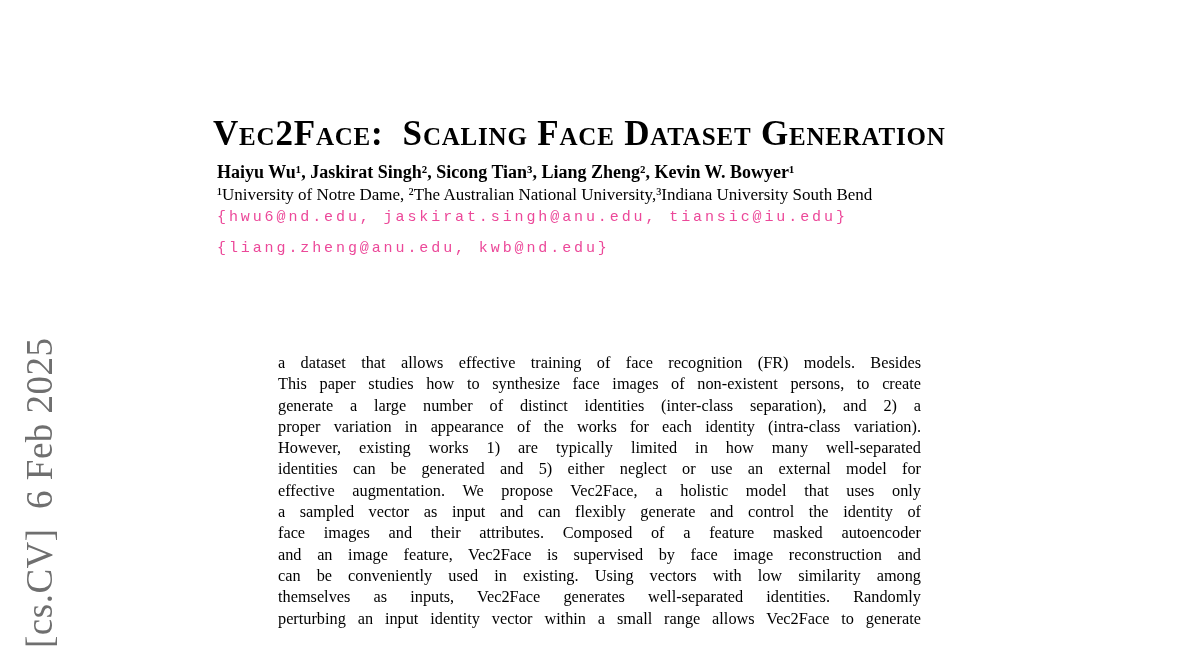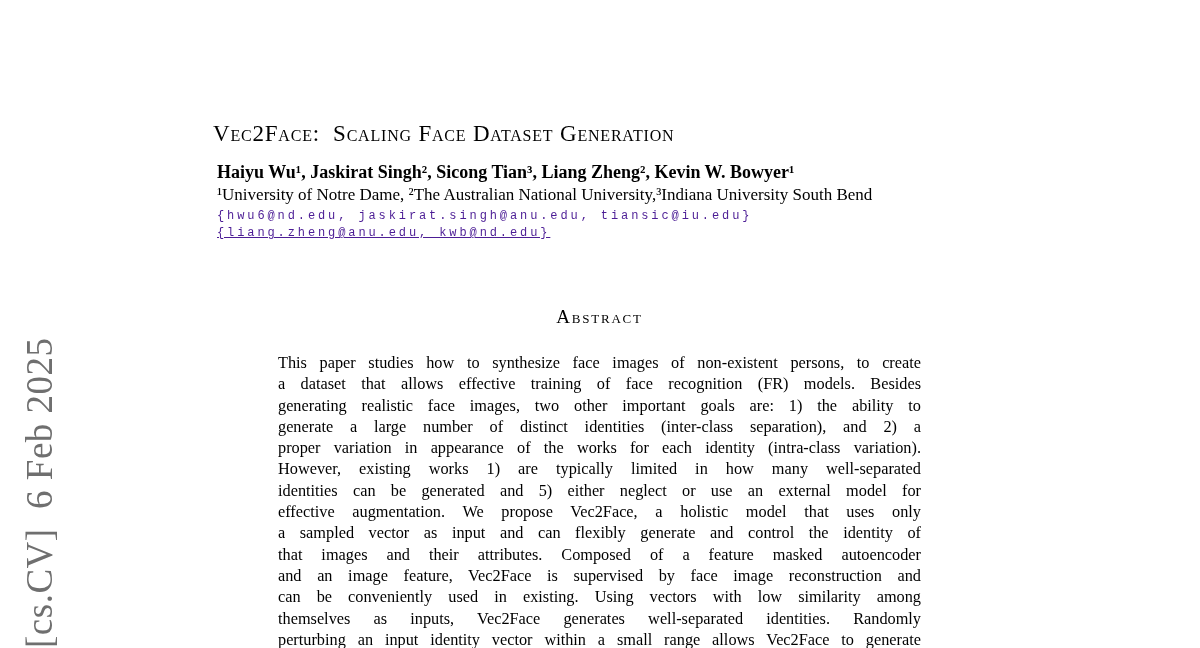--- a/index.html
+++ b/index.html
@@ -23,23 +23,23 @@
     line-height:42px;
     letter-spacing:0.5px;
     color:#6f6f6f;
     white-space:pre;
   }
 
   .title {
     position:absolute;
     left:213px;
     top:44px;
-    font-size:23px;
+    font-size:35px;
     line-height:36px;
-    font-weight:400;
+    font-weight:700;
     font-variant:small-caps;
     letter-spacing:0.8px;
     white-space:pre;
   }
   .title-line { display:block; }
 
   .authors-line {
     position:absolute;
     left:217px;
     top:162px;
@@ -51,27 +51,27 @@
     position:absolute;
     left:217px;
     top:185px;
     font-size:17px;
     white-space:pre;
   }
   .email {
     position:absolute;
     left:217px;
     font-family:"Liberation Mono", monospace;
-    font-size:12px;
+    font-size:15px;
     letter-spacing:2.9px;
-    color:#4c1d95;
+    color:#ec4899;
     white-space:pre;
   }
   .email-1 { top:209px; }
-  .email-2 { top:226px;text-decoration:underline; }
+  .email-2 { top:240px; }
 
   .abstract-heading {
     position:absolute;
     left:278px;
     top:306px;
     width:643px;
     text-align:center;
     font-variant:small-caps;
     font-size:19px;
     letter-spacing:1.8px;
@@ -102,32 +102,30 @@
   </h1>
 
   <div class="authors-line">Haiyu Wu¹, Jaskirat Singh², Sicong Tian³, Liang Zheng², Kevin W. Bowyer¹</div>
 
   <div class="affiliations-line">¹University of Notre Dame, ²The Australian National University,³Indiana University South Bend</div>
 
   <div class="email email-1">{hwu6@nd.edu, jaskirat.singh@anu.edu, tiansic@iu.edu}</div>
 
   <div class="email email-2">{liang.zheng@anu.edu, kwb@nd.edu}</div>
 
-  <div class="abstract-heading">Abstract</div>
 
   <div class="abstract-body">
+      <div class="abs-line">a dataset that allows effective training of face recognition (FR) models. Besides</div>
       <div class="abs-line">This paper studies how to synthesize face images of non-existent persons, to create</div>
-      <div class="abs-line">a dataset that allows effective training of face recognition (FR) models. Besides</div>
-      <div class="abs-line">generating realistic face images, two other important goals are: 1) the ability to</div>
       <div class="abs-line">generate a large number of distinct identities (inter-class separation), and 2) a</div>
       <div class="abs-line">proper variation in appearance of the works for each identity (intra-class variation).</div>
       <div class="abs-line">However, existing works 1) are typically limited in how many well-separated</div>
       <div class="abs-line">identities can be generated and 5) either neglect or use an external model for</div>
       <div class="abs-line">effective augmentation. We propose Vec2Face, a holistic model that uses only</div>
       <div class="abs-line">a sampled vector as input and can flexibly generate and control the identity of</div>
-      <div class="abs-line">that images and their attributes. Composed of a feature masked autoencoder</div>
+      <div class="abs-line">face images and their attributes. Composed of a feature masked autoencoder</div>
       <div class="abs-line">and an image feature, Vec2Face is supervised by face image reconstruction and</div>
       <div class="abs-line">can be conveniently used in existing. Using vectors with low similarity among</div>
       <div class="abs-line">themselves as inputs, Vec2Face generates well-separated identities. Randomly</div>
       <div class="abs-line">perturbing an input identity vector within a small range allows Vec2Face to generate</div>
     </div>
 
 </div>
 
 </body></html>

